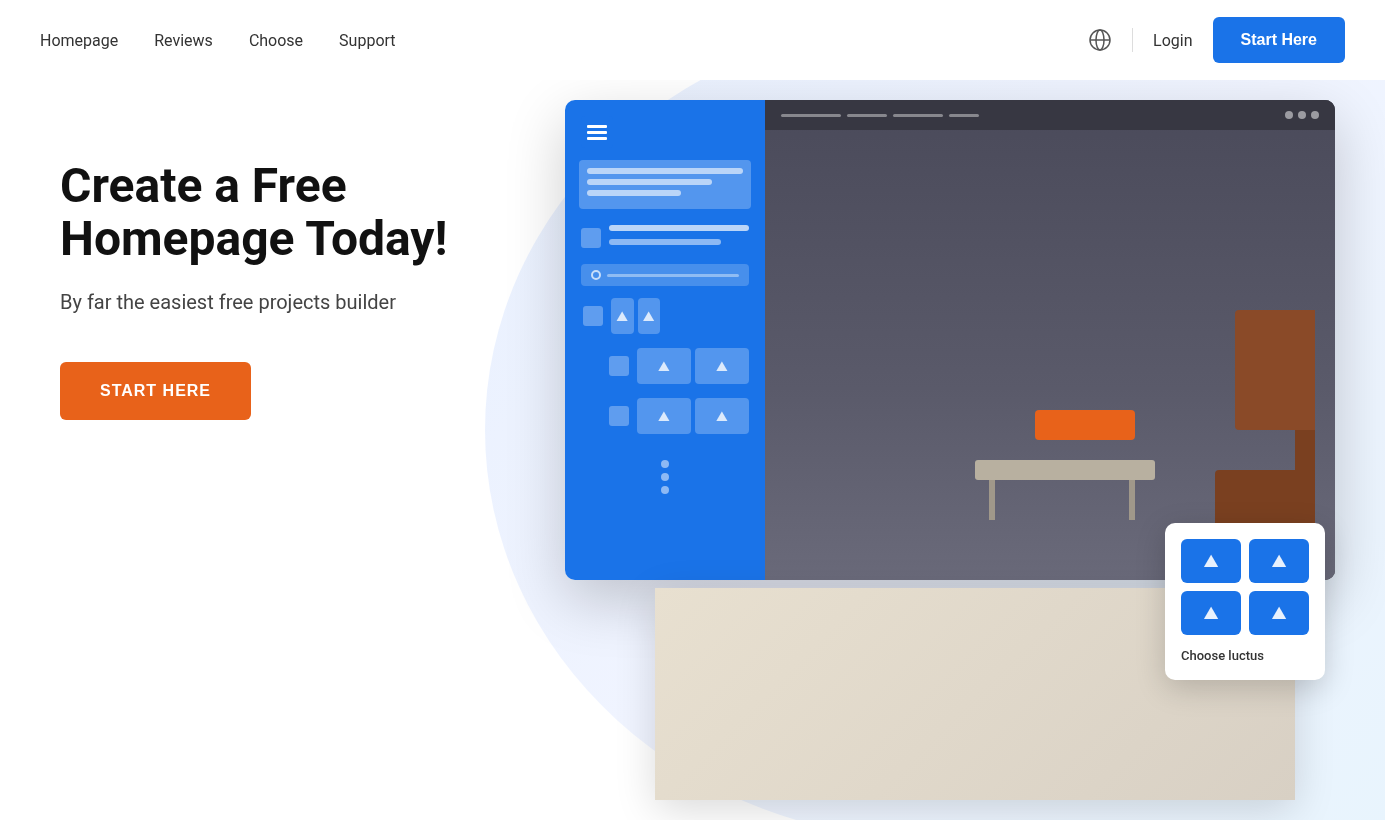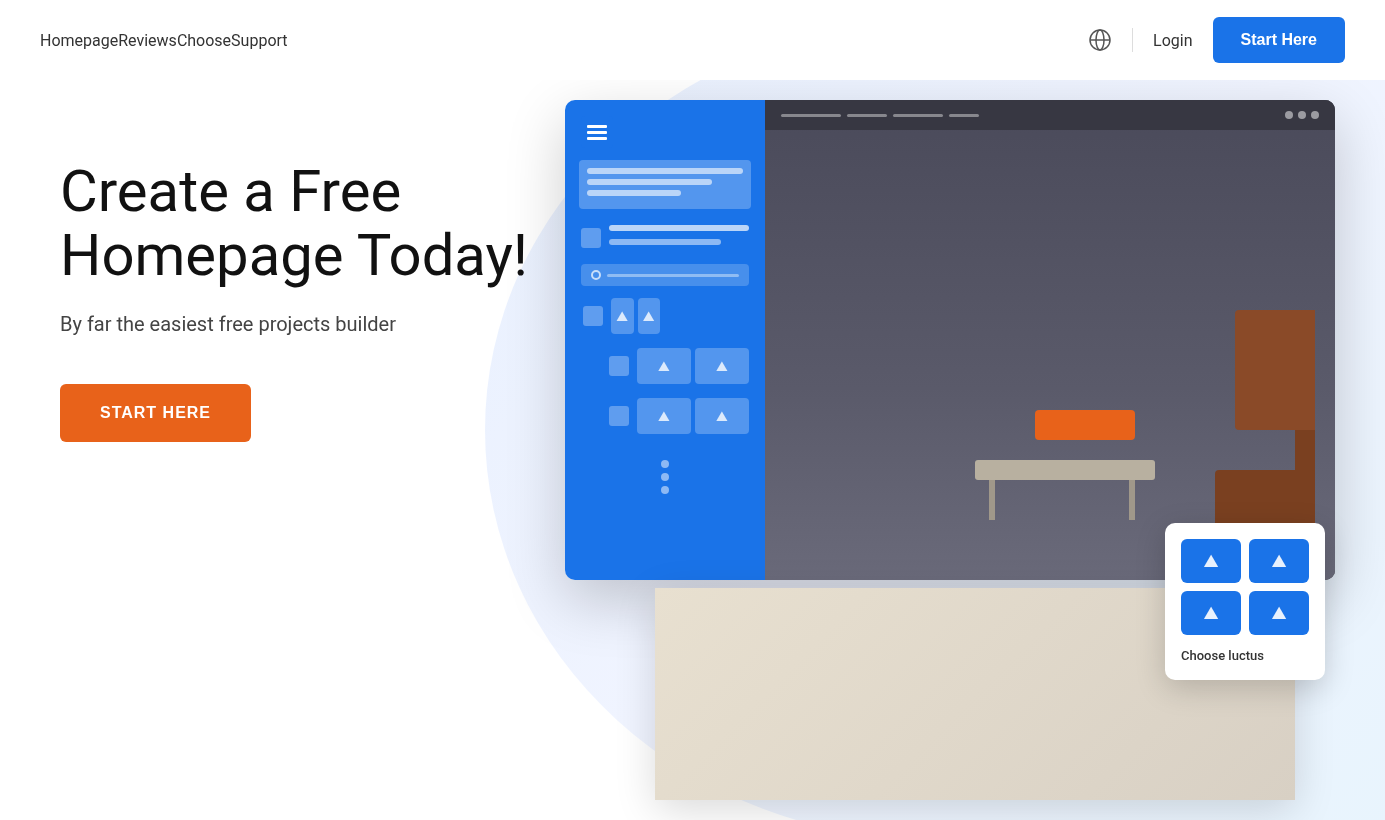--- a/index.html
+++ b/index.html
@@ -55,20 +55,21 @@
       font-weight: 800;
       color: #1a1a2e;
       letter-spacing: -0.5px;
     }
     .logo-text span {
       color: #1a73e8;
     }
     .nav {
       display: flex;
       align-items: center;
+      gap: 36px;
     }
     .nav-link {
       font-size: 16px;
       color: #333;
       text-decoration: none;
       font-weight: 400;
     }
     .nav-divider {
       width: 1px;
       height: 24px;
@@ -126,22 +127,22 @@
 
     
     .hero-left {
       position: relative;
       z-index: 5;
       padding: 80px 0 0 60px;
       width: 550px;
       flex-shrink: 0;
     }
     .hero-title {
-      font-size: 58px;
-      font-weight: 400;
+      font-size: 48px;
+      font-weight: 700;
       color: #111;
       line-height: 1.1;
       margin-bottom: 24px;
     }
     .hero-subtitle {
       font-size: 20px;
       color: #444;
       margin-bottom: 48px;
       font-weight: 400;
     }

